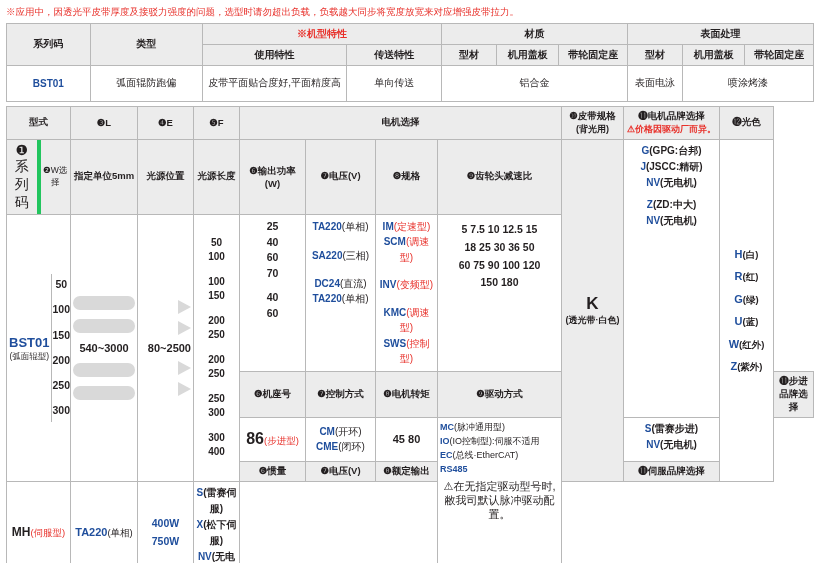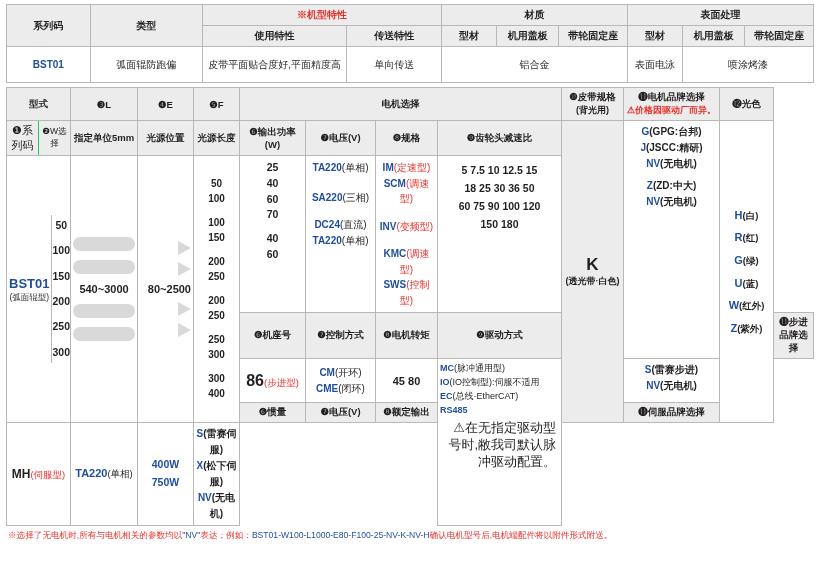--- a/index.html
+++ b/index.html
@@ -59,31 +59,32 @@
 
   .ratio { font-size: 10.5px; line-height: 1.7; font-weight: bold; }
 
   .bigK { font-size: 17px; font-weight: bold; }
 
   .brandbox { line-height: 1.6; font-size: 10px; font-weight: bold; }
 
   .colorcol { font-size: 11px; line-height: 2.05; font-weight: bold; }
 
   .tinyhdr { font-size: 8.8px; }
-  .warn { font-size: 13px; color:#231f20; line-height:1.3; text-align:right; padding:2px 3px;}
+  .warn { font-size: 11px; color:#231f20; line-height:1.3; text-align:center; padding:2px 3px;}
 
   .footnote { font-size: 8.6px; line-height: 1.45; margin: 3px 2px; }
   .footnote .rd { color:#e8312b; }
   .footnote .bl { color:#1f4e9c; }
 </style>
 </head>
 <body>
 
 <div class="page">
 
+  <div class="note-red">※应用中，因透光平皮带厚度及接驳力强度的问题，选型时请勿超出负载，负载越大同步将宽度放宽来对应增强皮带拉力。</div>
 
   <table class="t-top">
     <tbody>
         <tr>
       <td class="hdr" rowspan="2" style="width:85px">系列码</td>
       <td class="hdr" rowspan="2" style="width:115px">类型</td>
       <td class="hdr red" colspan="2" style="width:245px">※机型特性</td>
       <td class="hdr" colspan="3" style="width:180px">材质</td>
       <td class="hdr" colspan="3">表面处理</td>
     </tr>
@@ -127,21 +128,21 @@
         <div class="label-sm red">⚠价格因驱动厂而异。</div>
       </td>
       <td class="hdr2" style="width:54px">⓬光色</td>
     </tr>
 
     <tr>
       <td class="hdr2" style="padding:0">
         <table style="width:100%;border:none">
           <tbody>
                 <tr>
-            <td style="border:none;border-right:1px solid #22c55e;width:50%;font-size:11px">❶系列码</td>
+            <td style="border:none;border-right:4px solid #22c55e;width:50%;font-size:14px">❶系列码</td>
             <td style="border:none;width:50%;font-size:8.6px">❷W选择</td>
           </tr>
         </tbody>
             </table>
       </td>
       <td class="hdr2 tinyhdr">指定单位5mm</td>
       <td class="hdr2 tinyhdr">光源位置</td>
       <td class="hdr2 tinyhdr">光源长度</td>
       <td class="hdr2 tinyhdr" style="width:66px">❻输出功率(W)</td>
       <td class="hdr2 tinyhdr" style="width:70px">❼电压(V)</td>

